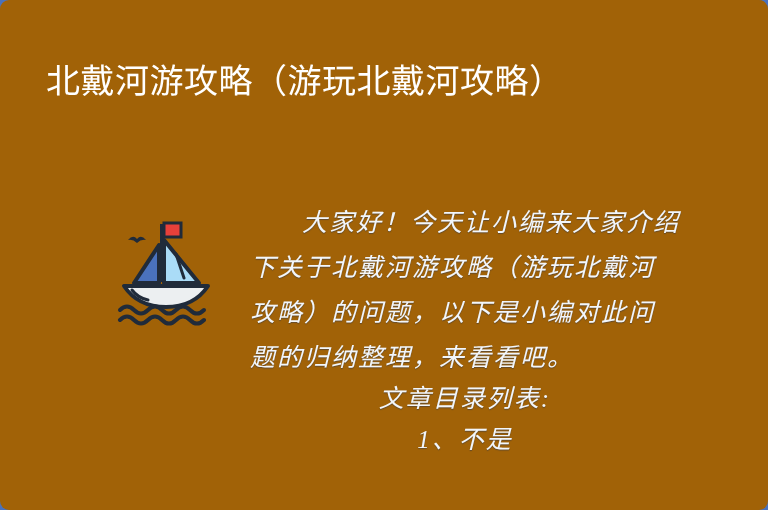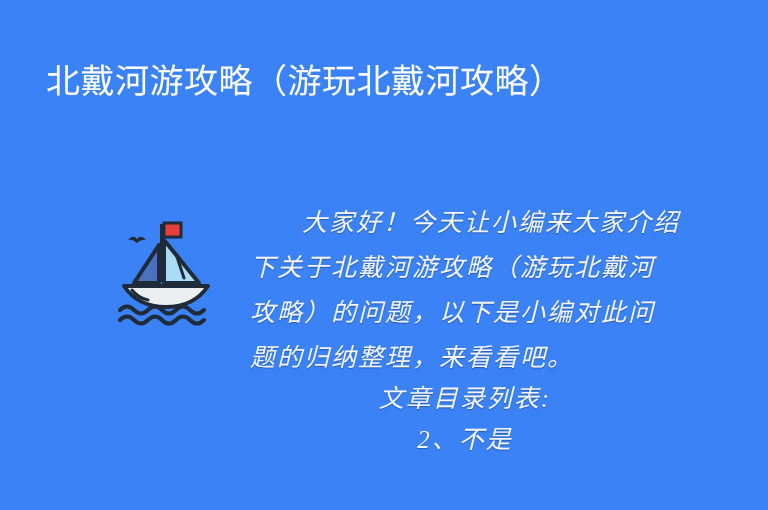--- a/index.html
+++ b/index.html
@@ -13,22 +13,23 @@
     overflow: hidden;
     background: #4a72bd;
     font-family: "Liberation Sans", "DejaVu Sans", sans-serif;
     -webkit-font-smoothing: antialiased;
   }
 
   #page {
     position: relative;
     width: 768px;
     height: 510px;
-    background: #3b82f6;
+    background: #a16207;
     overflow: hidden;
+    border-radius: 9px;
   }
 
   
   #article-title {
     position: absolute;
     left: 46px;
     top: 56px;
     width: 600px;
     margin: 0;
     color: #ffffff;
@@ -133,18 +134,18 @@
         <path d="M4 96 q7 -7 14 0 t14 0 t14 0 t14 0 t14 0 t14 0" stroke="#202b3a" stroke-width="4" fill="none" stroke-linecap="round"></path>
         <path d="M4 106 q7 -7 14 0 t14 0 t14 0 t14 0 t14 0 t14 0" stroke="#202b3a" stroke-width="4" fill="none" stroke-linecap="round"></path>
       </svg>
     </div>
 
     <div id="body-text">
       <p class="body-para indent">大家好！今天让小编来大家介绍下关于北戴河游攻略（游玩北戴河攻略）的问题，以下是小编对此问题的归纳整理，来看看吧。</p>
 
       <div id="toc-block">
         <div class="body-line toc-line">文章目录列表:</div>
-        <div class="body-line toc-line">2、不是</div>
+        <div class="body-line toc-line">1、不是</div>
       </div>
     </div>
 
   </div>
 </div>
 
 </body></html>

